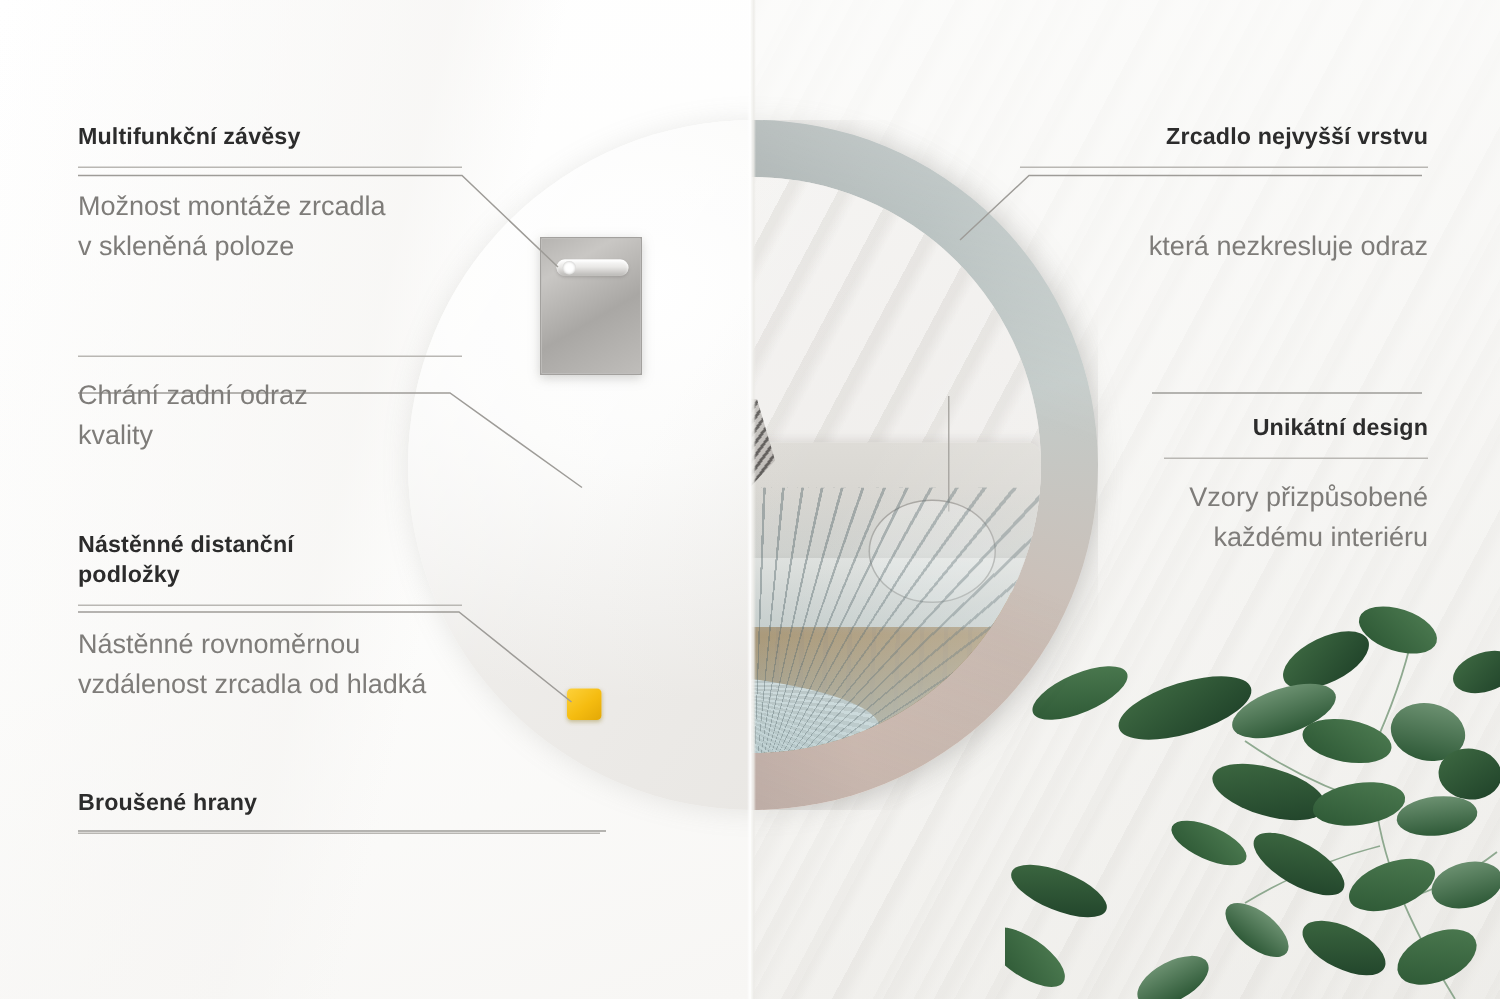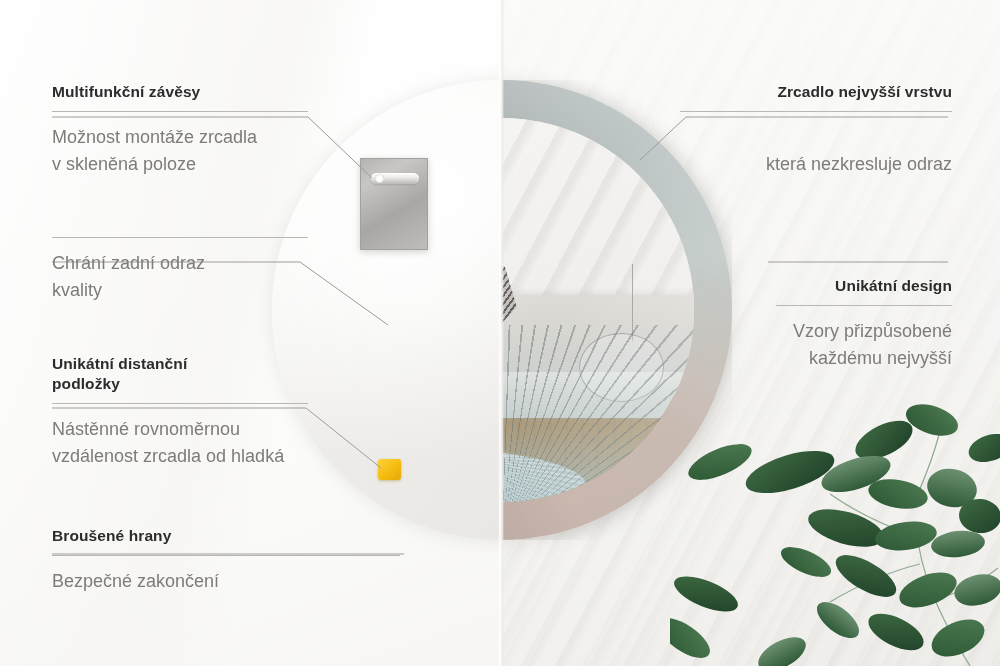--- a/index.html
+++ b/index.html
@@ -403,47 +403,46 @@
   <div class="block left" id="b-folie">
     <div class="rule"></div>
     <p>
       <span>Chrání zadní odraz</span><br>
       <span>kvality</span>
     </p>
   </div>
 
   <div class="block left" id="b-podlozky">
     <h3>
-      <span>Unikátní distanční</span><br>
+      <span>Nástěnné distanční</span><br>
       <span>podložky</span>
     </h3>
     <div class="rule"></div>
     <p>
       <span>Nástěnné rovnoměrnou</span><br>
       <span>vzdálenost zrcadla od hladká</span>
     </p>
   </div>
 
   <div class="block left" id="b-hrany">
     <h3>Broušené hrany</h3>
     <div class="rule"></div>
-    <p>Bezpečné zakončení</p>
   </div>
 
   <div class="block right" id="b-kvalita">
     <h3>Zrcadlo nejvyšší vrstvu</h3>
     <div class="rule"></div>
     <p>
       <br>
       <span>která nezkresluje odraz</span>
     </p>
   </div>
 
   <div class="block right" id="b-design">
     <h3>Unikátní design</h3>
     <div class="rule"></div>
     <p>
       <span>Vzory přizpůsobené</span><br>
-      <span>každému nejvyšší</span>
+      <span>každému interiéru</span>
     </p>
   </div>
 
 </div>
 
 </body></html>

